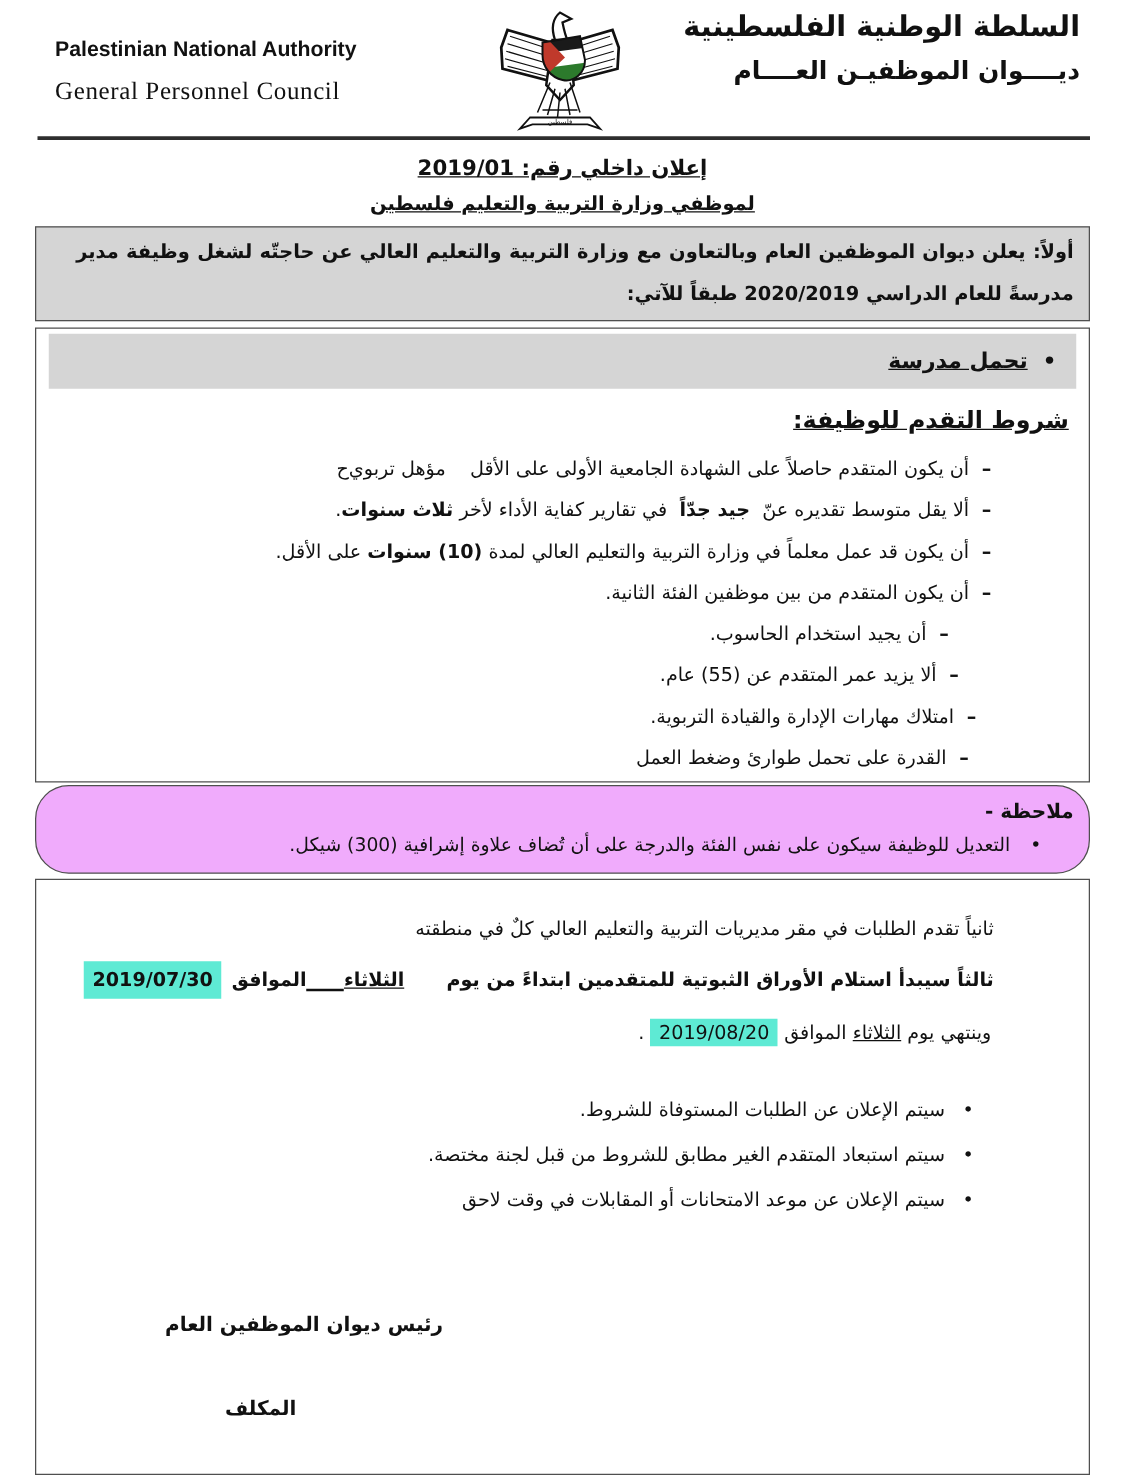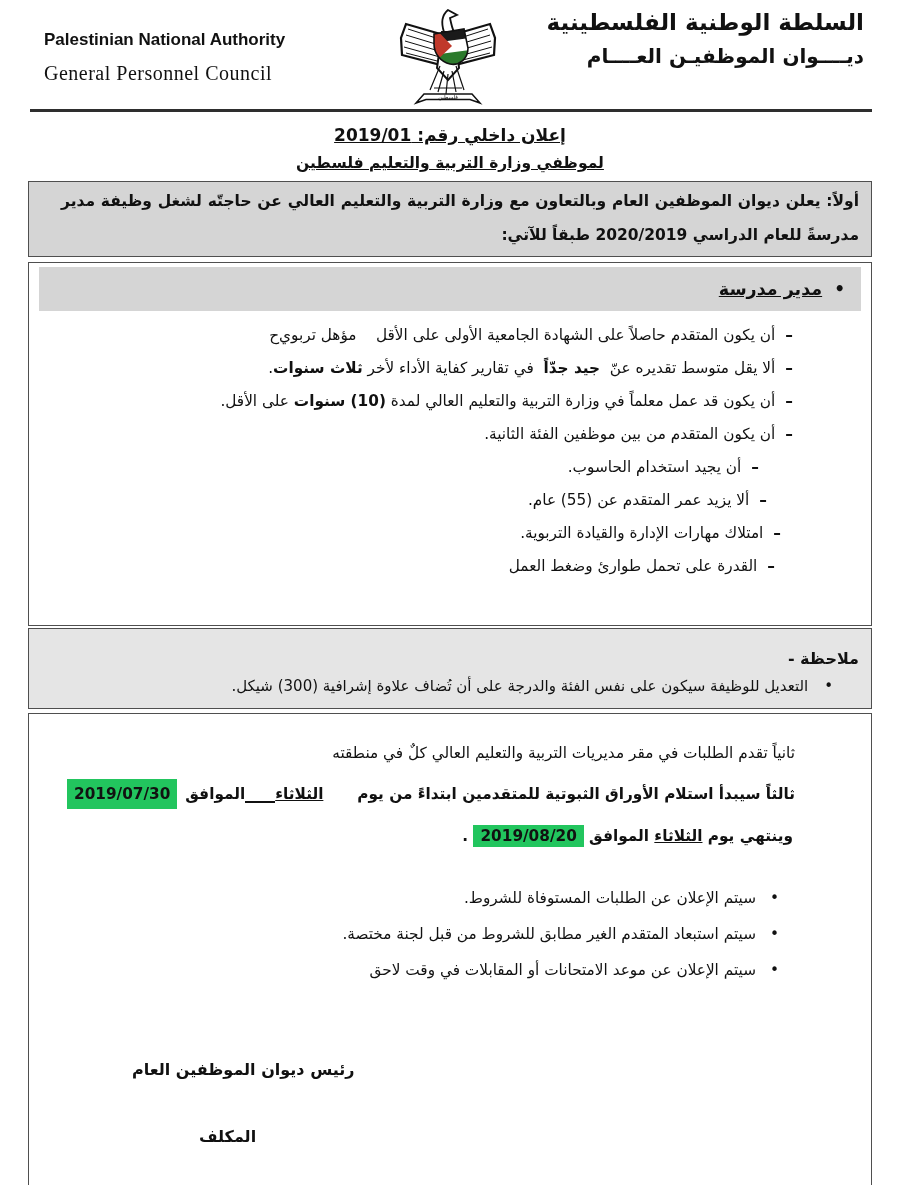--- a/index.html
+++ b/index.html
@@ -33,38 +33,38 @@
   .conditions-heading{font-size:19px;font-weight:bold;text-decoration:underline;
                       margin:10px 16px 0 0;line-height:30px;}
   .conditions-list{list-style:none;margin:8px 0 0 0;padding:0 78px 0 0;}
   .conditions-list li{display:flex;gap:10px;line-height:33px;font-size:15.3px;white-space:pre-wrap;}
   .conditions-list li:nth-child(5){padding-right:34px;}
   .conditions-list li:nth-child(6){padding-right:26px;}
   .conditions-list li:nth-child(7){padding-right:12px;}
   .conditions-list li:nth-child(8){padding-right:18px;}
   .dash{font-weight:bold;}
   
-  .note-box{margin-top:2px;background:#e5e5e5;padding:16px 12px 8px;}
+  .note-box{margin-top:2px;background:#f0abfc;padding:6px 12px 8px;border-radius:27px;}
   .note-heading{font-weight:bold;font-size:16px;line-height:28px;}
   .note-item{display:flex;gap:16px;padding-right:26px;font-size:15px;line-height:27px;}
   
   .body-box{margin-top:4px;height:475px;position:relative;font-size:15.3px;background:#fff;}
   .line-a{margin:26px 76px 0 0;font-weight:normal;line-height:26px;}
   .line-b{display:flex;justify-content:space-between;align-items:center;
           margin:13px 76px 0 14px;font-weight:bold;line-height:26px;}
   .line-b .left-group{display:flex;align-items:center;}
   .u{text-decoration:underline;}
   .uline-ext{display:inline-block;width:30px;height:1.1em;border-bottom:2px solid #111;}
-  .hl{background:#22c55e;padding:2px 7px;direction:ltr;unicode-bidi:embed;}
+  .hl{background:#5eead4;padding:2px 7px;direction:ltr;unicode-bidi:embed;}
   .sp-l{margin-left:24px;} .sp-s{margin-left:8px;}
-  .line-c{margin:13px 78px 0 0;font-weight:bold;line-height:28px;}
+  .line-c{margin:13px 78px 0 0;font-weight:normal;line-height:28px;}
   .body-bullets{list-style:none;margin:30px 0 0 0;padding:0 92px 0 0;}
   .body-bullets li{display:flex;gap:14px;line-height:36px;}
   .sig1{position:absolute;left:84px;top:346px;font-weight:bold;font-size:16px;direction:rtl;margin-left:19px;}
-  .sig2{position:absolute;left:170px;top:413px;font-weight:bold;font-size:16px;direction:rtl;}
+  .sig2{position:absolute;left:151px;top:413px;font-weight:bold;font-size:16px;direction:rtl;}
 </style>
 </head>
 <body>
 
 <div class="page">
 
   <div class="header">
     <div class="en-block">
       <div class="en1">Palestinian National Authority</div>
       <div class="en2">General Personnel Council</div>
@@ -109,22 +109,23 @@
   </div>
 
   <div class="doc-title">إعلان داخلي رقم: 2019/01</div>
   <div class="doc-subtitle">لموظفي وزارة التربية والتعليم فلسطين</div>
 
   <div class="box intro-box">أولاً: يعلن ديوان الموظفين العام وبالتعاون مع وزارة التربية والتعليم العالي عن حاجتّه لشغل وظيفة مدير مدرسةً للعام الدراسي 2020/2019 طبقاً للآتي:</div>
 
   <div class="box main-box">
     <div class="position-row">
       <span class="bullet-glyph">•</span>
-      <span class="position-label">مدير مدرسة</span>
-    </div>
+      <span class="position-label">تحمل مدرسة</span>
+    </div>
+    <div class="conditions-heading">شروط التقدم للوظيفة:</div>
     <ul class="conditions-list">
       <li>
         <span class="dash">–</span>
         <span class="txt"><span>أن يكون المتقدم حاصلاً على الشهادة الجامعية الأولى على الأقل    مؤهل تربوي‌ح</span></span>
       </li>
       <li>
         <span class="dash">–</span>
         <span class="txt"><span>ألا يقل متوسط تقديره عنّ  </span><b>جيد جدّاً</b><span>  في تقارير كفاية الأداء لأخر </span><b>ثلاث سنوات</b><span>.</span></span>
       </li>
       <li>

